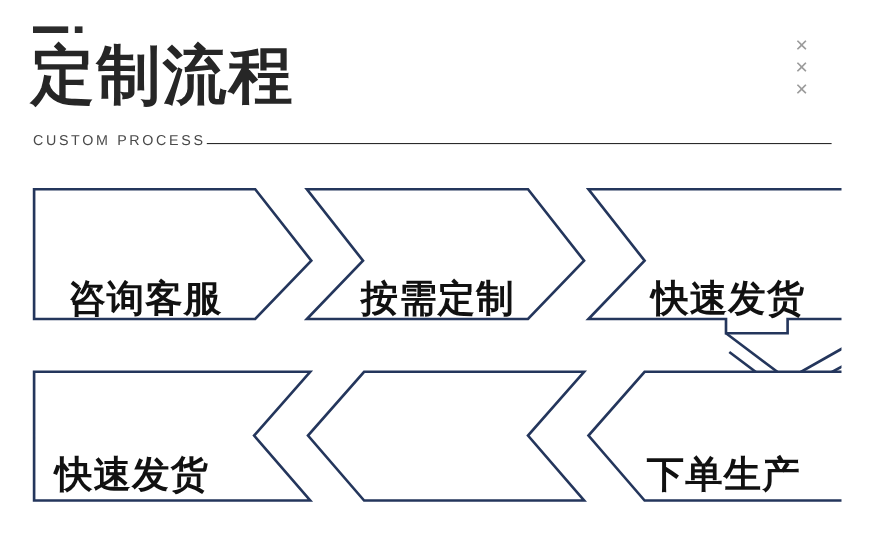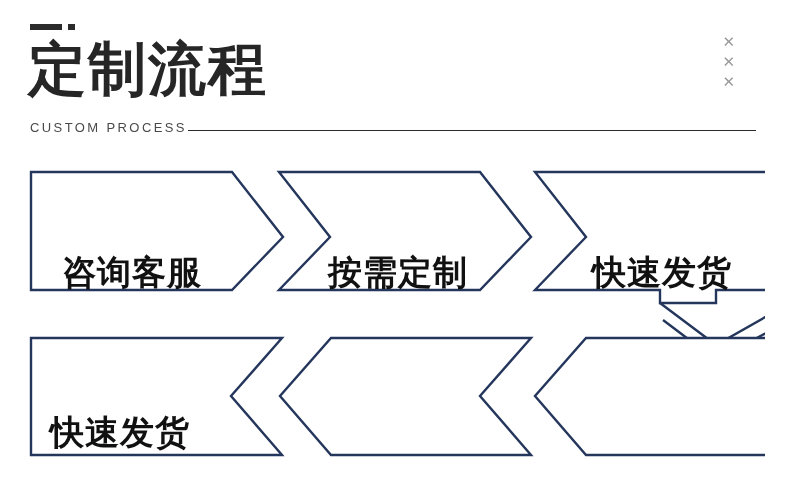--- a/index.html
+++ b/index.html
@@ -158,17 +158,18 @@
 
     <polygon class="flow-shape" points="31,338 282,338 231,396 282,455 31,455"></polygon>
   </svg>
 
   <div class="step-label" style="left:62px; top:220px;">咨询客服</div>
 
   <div class="step-label" style="left:328px; top:220px;">按需定制</div>
 
   <div class="step-label" style="left:592px; top:220px;">快速发货</div>
 
+  <div class="step-label" style="left:588px; top:380px;">下单生产</div>
 
 
   <div class="step-label" style="left:50px; top:380px;">快速发货</div>
 
 </div>
 
 </body></html>

